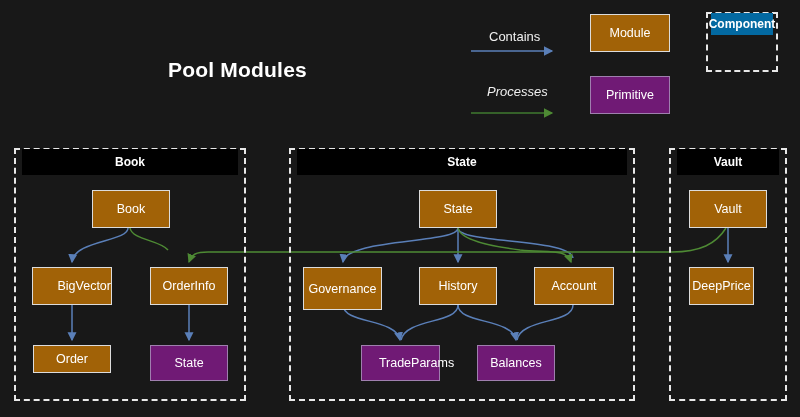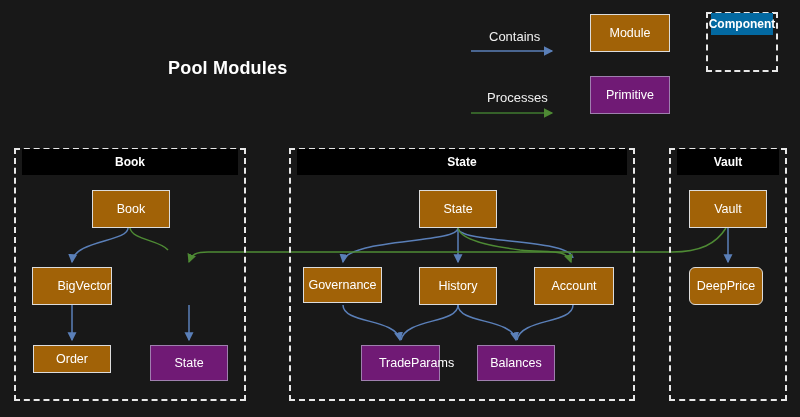--- a/index.html
+++ b/index.html
@@ -17,21 +17,21 @@
   }
   #edge-layer {
     position: absolute;
     left: 0; top: 0;
     width: 800px; height: 417px;
     pointer-events: none;
   }
   .title {
     position: absolute;
     color: #ffffff;
-    font-size: 18px;
+    font-size: 21px;
     font-weight: bold;
     letter-spacing: 0.2px;
     white-space: nowrap;
   }
   
   .cluster {
     position: absolute;
     border: 2px dashed #e8e8e8;
     background: transparent;
     box-sizing: border-box;
@@ -143,21 +143,21 @@
   <div class="legend-label" style="left:489px; top:29px;">Contains</div>
   <svg style="position:absolute; left:470px; top:44px; width:92px; height:14px;" viewBox="0 0 92 14" xmlns="http://www.w3.org/2000/svg">
     <defs>
       <marker id="lg-blue" markerWidth="7" markerHeight="7" refX="5.2" refY="3" orient="auto" markerUnits="strokeWidth">
         <path d="M0,0 L6,3 L0,6 z" fill="#5a7fb8"></path>
       </marker>
     </defs>
     <path d="M1,7 L82,7" stroke="#5a7fb8" stroke-width="1.6" fill="none" marker-end="url(#lg-blue)"></path>
   </svg>
 
-  <div class="legend-label" style="left:487px; top:90px;">Processes</div>
+  <div class="legend-label" style="left:487px; top:84px;font-style:italic;">Processes</div>
   <svg style="position:absolute; left:470px; top:106px; width:92px; height:14px;" viewBox="0 0 92 14" xmlns="http://www.w3.org/2000/svg">
     <defs>
       <marker id="lg-green" markerWidth="7" markerHeight="7" refX="5.2" refY="3" orient="auto" markerUnits="strokeWidth">
         <path d="M0,0 L6,3 L0,6 z" fill="#4e8a34"></path>
       </marker>
     </defs>
     <path d="M1,7 L82,7" stroke="#3f7a2f" stroke-width="1.6" fill="none" marker-end="url(#lg-green)"></path>
   </svg>
 
   <div class="node module" style="left:590px; top:14px; width:80px; height:38px;">
@@ -180,46 +180,49 @@
   <div class="cluster" style="left:669px; top:148px; width:118px; height:253px;">
     <div class="cluster-head">Vault</div>
   </div>
 
   <div class="node module" style="left:92px; top:190px; width:78px; height:38px;">
     <span>Book</span>
   </div>
   <div class="node module" style="left:32px; top:267px; width:80px; height:38px;justify-content:flex-end;">
     <span>BigVector</span>
   </div>
+  <div class="node module" style="left:150px; top:267px; width:78px; height:38px;">
+    <span>OrderInfo</span>
+  </div>
   <div class="node module" style="left:33px; top:345px; width:78px; height:28px;">
     <span>Order</span>
   </div>
   <div class="node primitive" style="left:150px; top:345px; width:78px; height:36px;">
     <span>State</span>
   </div>
 
   <div class="node module" style="left:419px; top:190px; width:78px; height:38px;">
     <span>State</span>
   </div>
-  <div class="node module" style="left:303px; top:267px; width:79px; height:36px;">
+  <div class="node module" style="left:303px; top:267px; width:79px; height:43px;">
     <span>Governance</span>
   </div>
   <div class="node module" style="left:419px; top:267px; width:78px; height:38px;">
     <span>History</span>
   </div>
   <div class="node module" style="left:534px; top:267px; width:80px; height:38px;">
     <span>Account</span>
   </div>
   <div class="node primitive" style="left:361px; top:345px; width:79px; height:36px;padding-left:32px;">
     <span>TradeParams</span>
   </div>
   <div class="node primitive" style="left:477px; top:345px; width:78px; height:36px;">
     <span>Balances</span>
   </div>
 
   <div class="node module" style="left:689px; top:190px; width:78px; height:38px;">
     <span>Vault</span>
   </div>
-  <div class="node module" style="left:689px; top:267px; width:74px; height:38px;border-radius:6px;">
+  <div class="node module" style="left:689px; top:267px; width:65px; height:38px;">
     <span>DeepPrice</span>
   </div>
 
 </div>
 
 </body></html>

